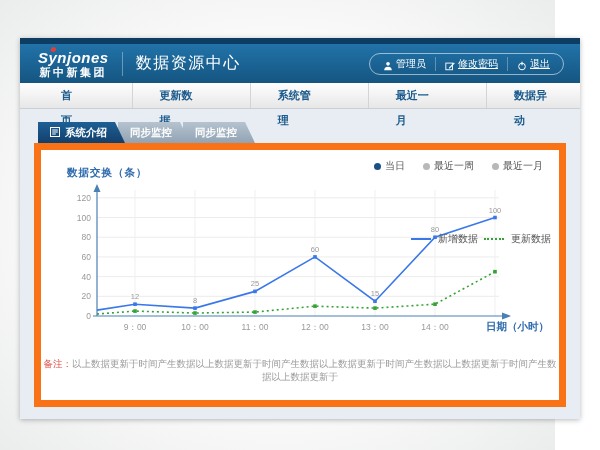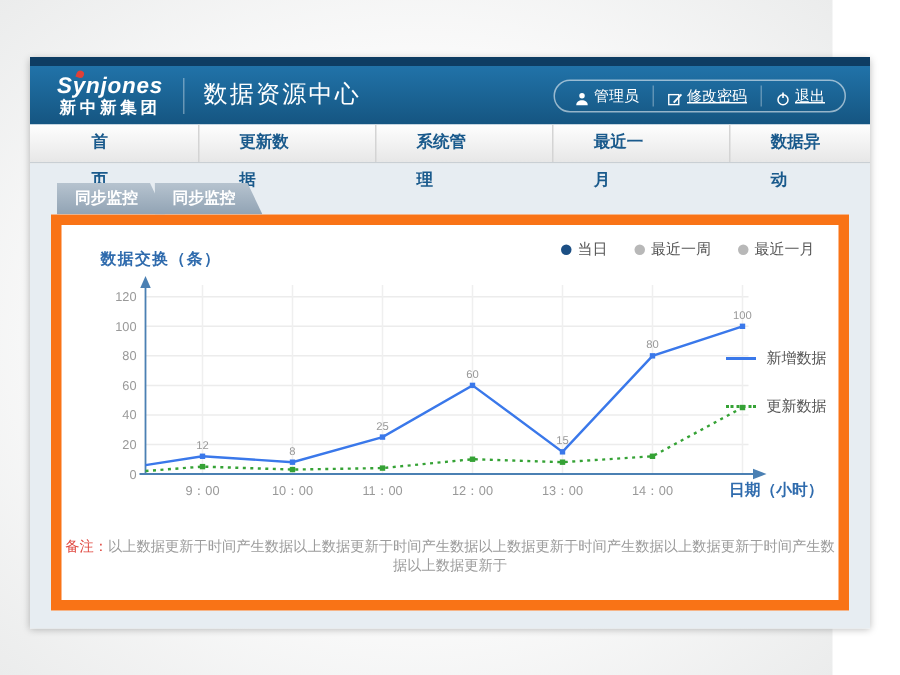--- a/index.html
+++ b/index.html
@@ -26,21 +26,21 @@
   .tab{line-height:21px;padding:0 18px 0 12px;font-size:10.5px;font-weight:bold;color:#fff;cursor:pointer;clip-path:polygon(0 0,calc(100% - 10px) 0,100% 100%,0 100%);margin-right:-7px;background:linear-gradient(#b6c3cf,#91a3b4);position:relative;z-index:1;}
   .tab.active{background:linear-gradient(#1d6096,#133f6b);z-index:3;}
   .tab:nth-child(2){z-index:2;}
   .tab .tab-icon{display:inline-block;vertical-align:-1px;margin-right:5px;}
   .panel{position:relative;background:#fff;border:7px solid #f97316;height:250px;}
   .filters{position:absolute;top:9px;right:16px;display:flex;gap:18px;}
   .filter-item{display:flex;align-items:center;gap:4px;font-size:10px;color:#555;cursor:pointer;}
   .filter-dot{width:7px;height:7px;border-radius:50%;}
   .ylabel{position:absolute;left:26px;top:16px;font-size:10.5px;font-weight:bold;color:#2f6bad;letter-spacing:1px;}
   #chart{position:absolute;left:6px;top:30px;}
-  .legend{position:absolute;right:8px;top:82px;display:flex;flex-direction:column;gap:18px;}
+  .legend{position:absolute;right:8px;top:82px;display:flex;flex-direction:row;gap:6px;}
   .legend-item{display:flex;align-items:center;gap:7px;font-size:10px;color:#555;}
   .legend-swatch{width:20px;height:0;}
   .xlabel{position:absolute;right:10px;top:170px;font-size:10.5px;font-weight:bold;color:#2f6bad;}
   .note{position:absolute;top:208px;left:0;right:0;text-align:center;font-size:9.5px;color:#9b9b9b;}
   .note-prefix{color:#e04a42;}
 </style>
 </head>
 <body>
 
 <div class="page">
@@ -85,20 +85,26 @@
     </div>
     <div class="nav">
         <div class="nav-item active">首页</div>
         <div class="nav-item">更新数据</div>
         <div class="nav-item">系统管理</div>
         <div class="nav-item">最近一月</div>
         <div class="nav-item">数据异动</div>
       </div>
     <div class="content">
       <div class="tabs">
+          <div class="tab active"><span class="tab-icon"><svg width="10" height="10" viewBox="0 0 10 10">
+                <rect x="0.5" y="0.5" width="9" height="9" fill="none" stroke="#fff"></rect>
+                <line x1="2.2" y1="3" x2="7.8" y2="3" stroke="#fff"></line>
+                <line x1="2.2" y1="5" x2="7.8" y2="5" stroke="#fff"></line>
+                <line x1="2.2" y1="7" x2="5.8" y2="7" stroke="#fff"></line>
+              </svg></span><span>系统介绍</span></div>
           <div class="tab"><span>同步监控</span></div>
           <div class="tab"><span>同步监控</span></div>
         </div>
       <div class="panel">
         <div class="filters">
             <div class="filter-item">
               <span class="filter-dot" style="background: rgb(28, 79, 132);"></span>
               <span>当日</span>
             </div>
             <div class="filter-item">

